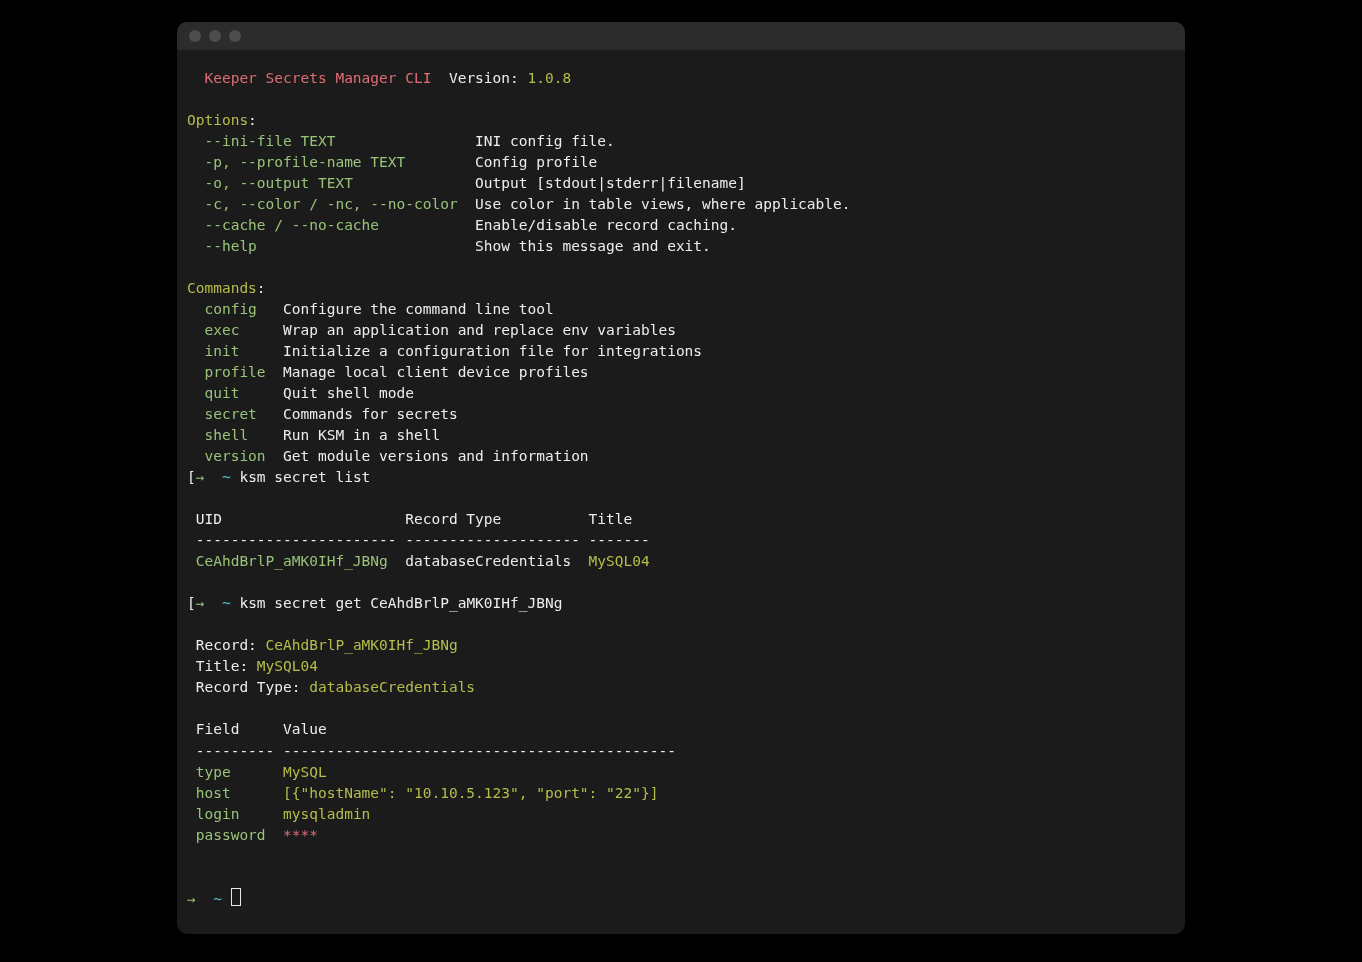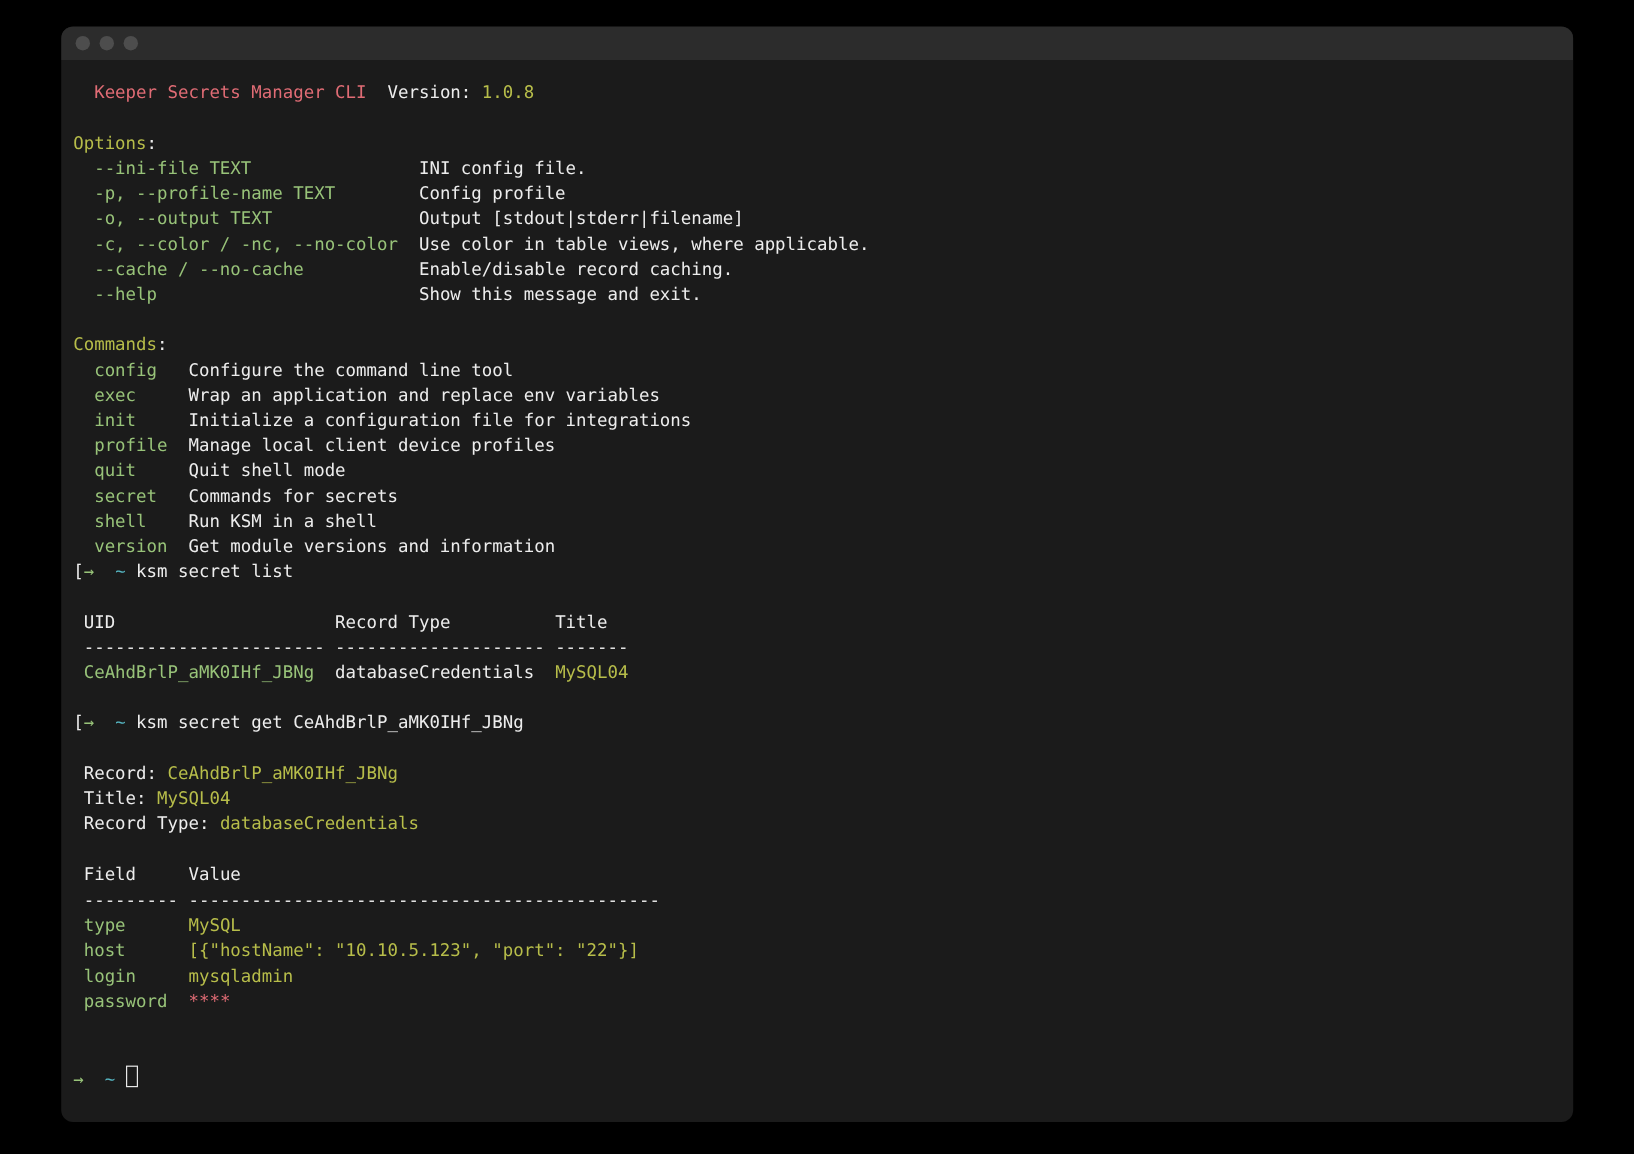--- a/index.html
+++ b/index.html
@@ -6,21 +6,21 @@
     margin: 0;
     padding: 0;
     background: #000;
     font-family: ui-monospace, "SF Mono", "Menlo", "Consolas", monospace;
     font-size: 14.5px;
     line-height: 1.45;
     color: #e8e8e8;
   }
   .window {
     margin: 22px auto 0 auto;
-    width: 1260px;
+    width: 1008px;
     background: #1b1b1b;
     border-radius: 10px;
     box-shadow: 0 8px 40px rgba(0,0,0,0.6);
     overflow: hidden;
   }
   .titlebar {
     height: 28px;
     background: #2c2c2c;
     display: flex;
     align-items: center;

